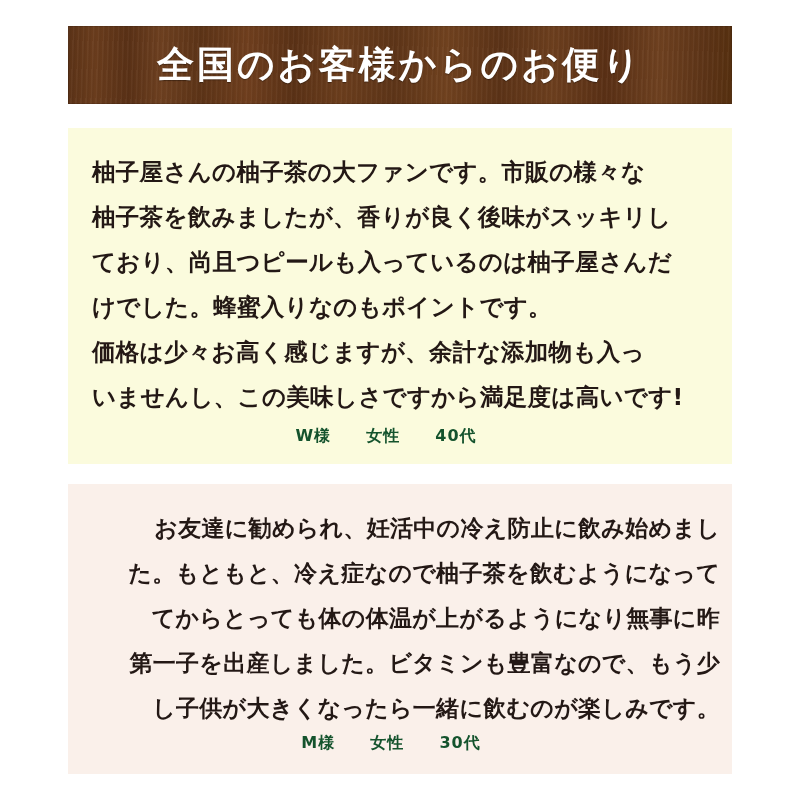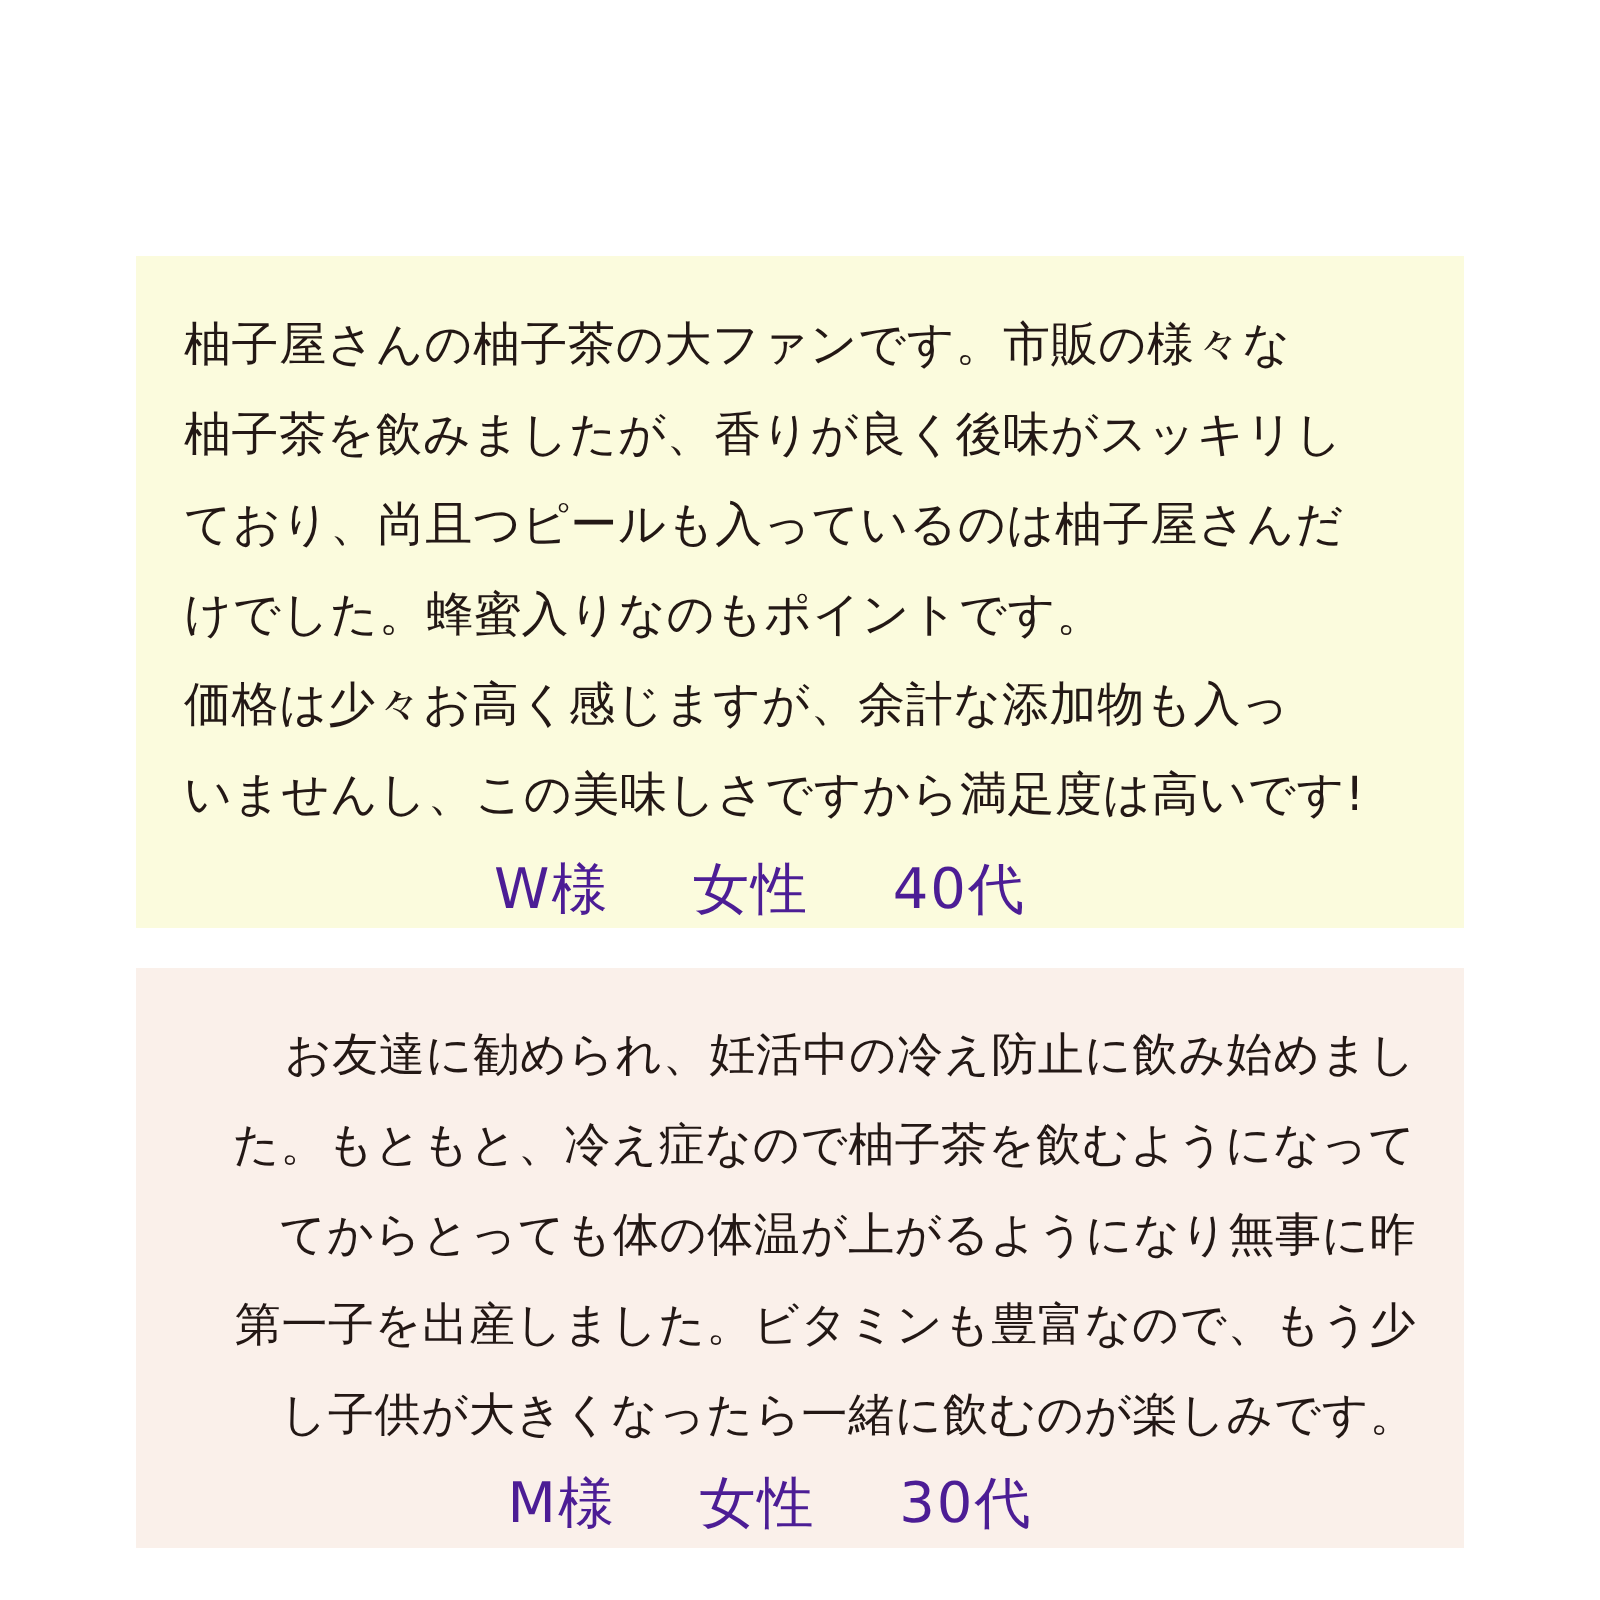--- a/index.html
+++ b/index.html
@@ -74,21 +74,22 @@
     white-space: nowrap;
     text-shadow: 0 1px 1px rgba(0,0,0,0.35);
   }
 
   
   .card {
     position: absolute;
     left: 68px;
     width: 664px;
     box-sizing: border-box;
-    padding: 22px 24px 18px 24px;
+    padding: 22px 12px 18px 24px;
+    font-weight: bold;
   }
   .card--yellow {
     top: 128px;
     height: 336px;
     background: #fbfbdd;
   }
   .card--pink {
     top: 484px;
     height: 290px;
     background: #faf0ea;
@@ -103,39 +104,42 @@
   }
   .card--pink .card-body {
     font-size: 23px;
     line-height: 45px;
     text-align: right;
   }
   .card-signature {
     margin-top: 6px;
     text-align: center;
     font-family: "DejaVu Sans", "Liberation Sans", sans-serif;
-    font-size: 28px;
-    color: #4c1d95;
+    font-size: 16px;
+    color: #14532d;
     letter-spacing: 1px;
     padding-right: 40px;
   }
   .card--pink .card-signature {
     margin-top: 2px;
     padding-right: 30px;
   }
   .sig-gap {
     display: inline-block;
     width: 22px;
   }
 </style>
 </head>
 <body>
 
 <div class="page">
 
+  <div class="header-banner">
+    <div class="header-title">全国のお客様からのお便り</div>
+  </div>
 
   <div class="card card--yellow">
     <div class="card-body">柚子屋さんの柚子茶の大ファンです。市販の様々な
 柚子茶を飲みましたが、香りが良く後味がスッキリし
 ており、尚且つピールも入っているのは柚子屋さんだ
 けでした。蜂蜜入りなのもポイントです。
 価格は少々お高く感じますが、余計な添加物も入っ
 いませんし、この美味しさですから満足度は高いです!</div>
     <div class="card-signature">
       <span>W様</span>

